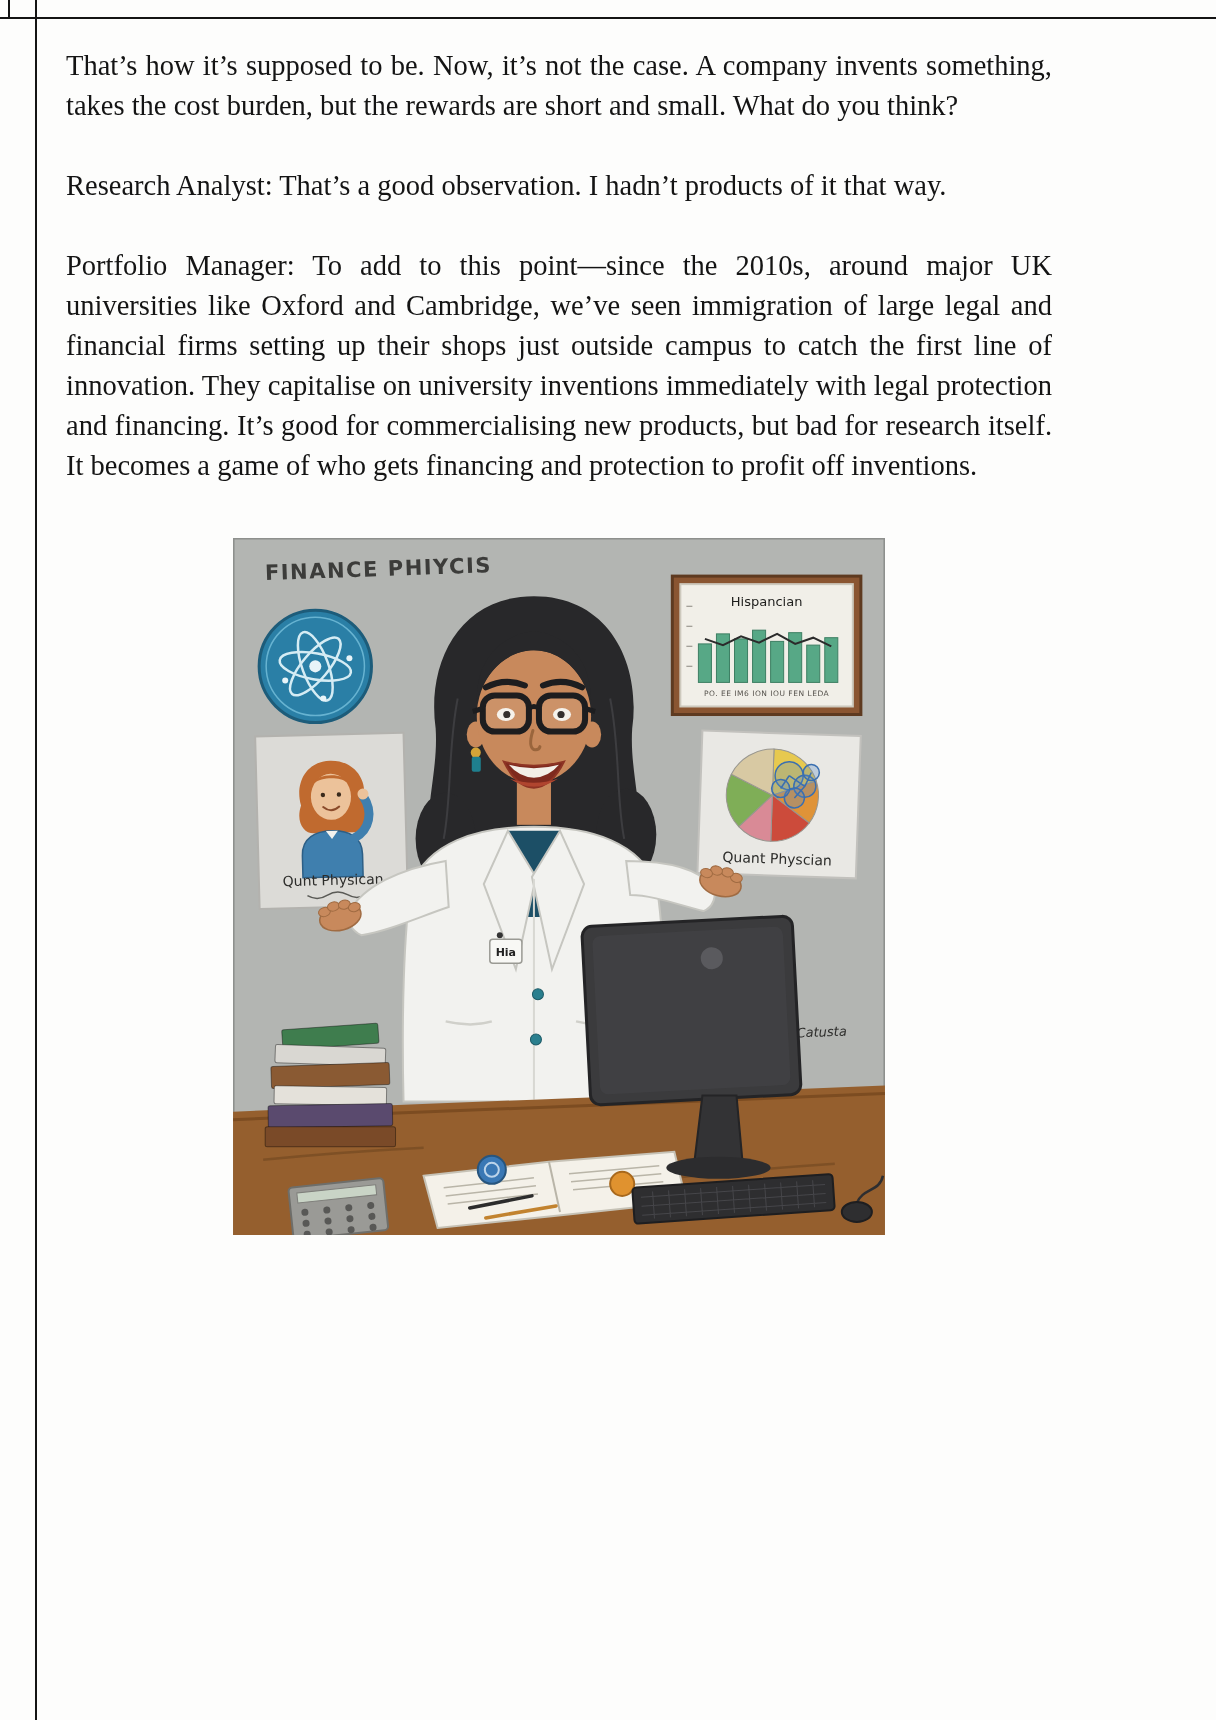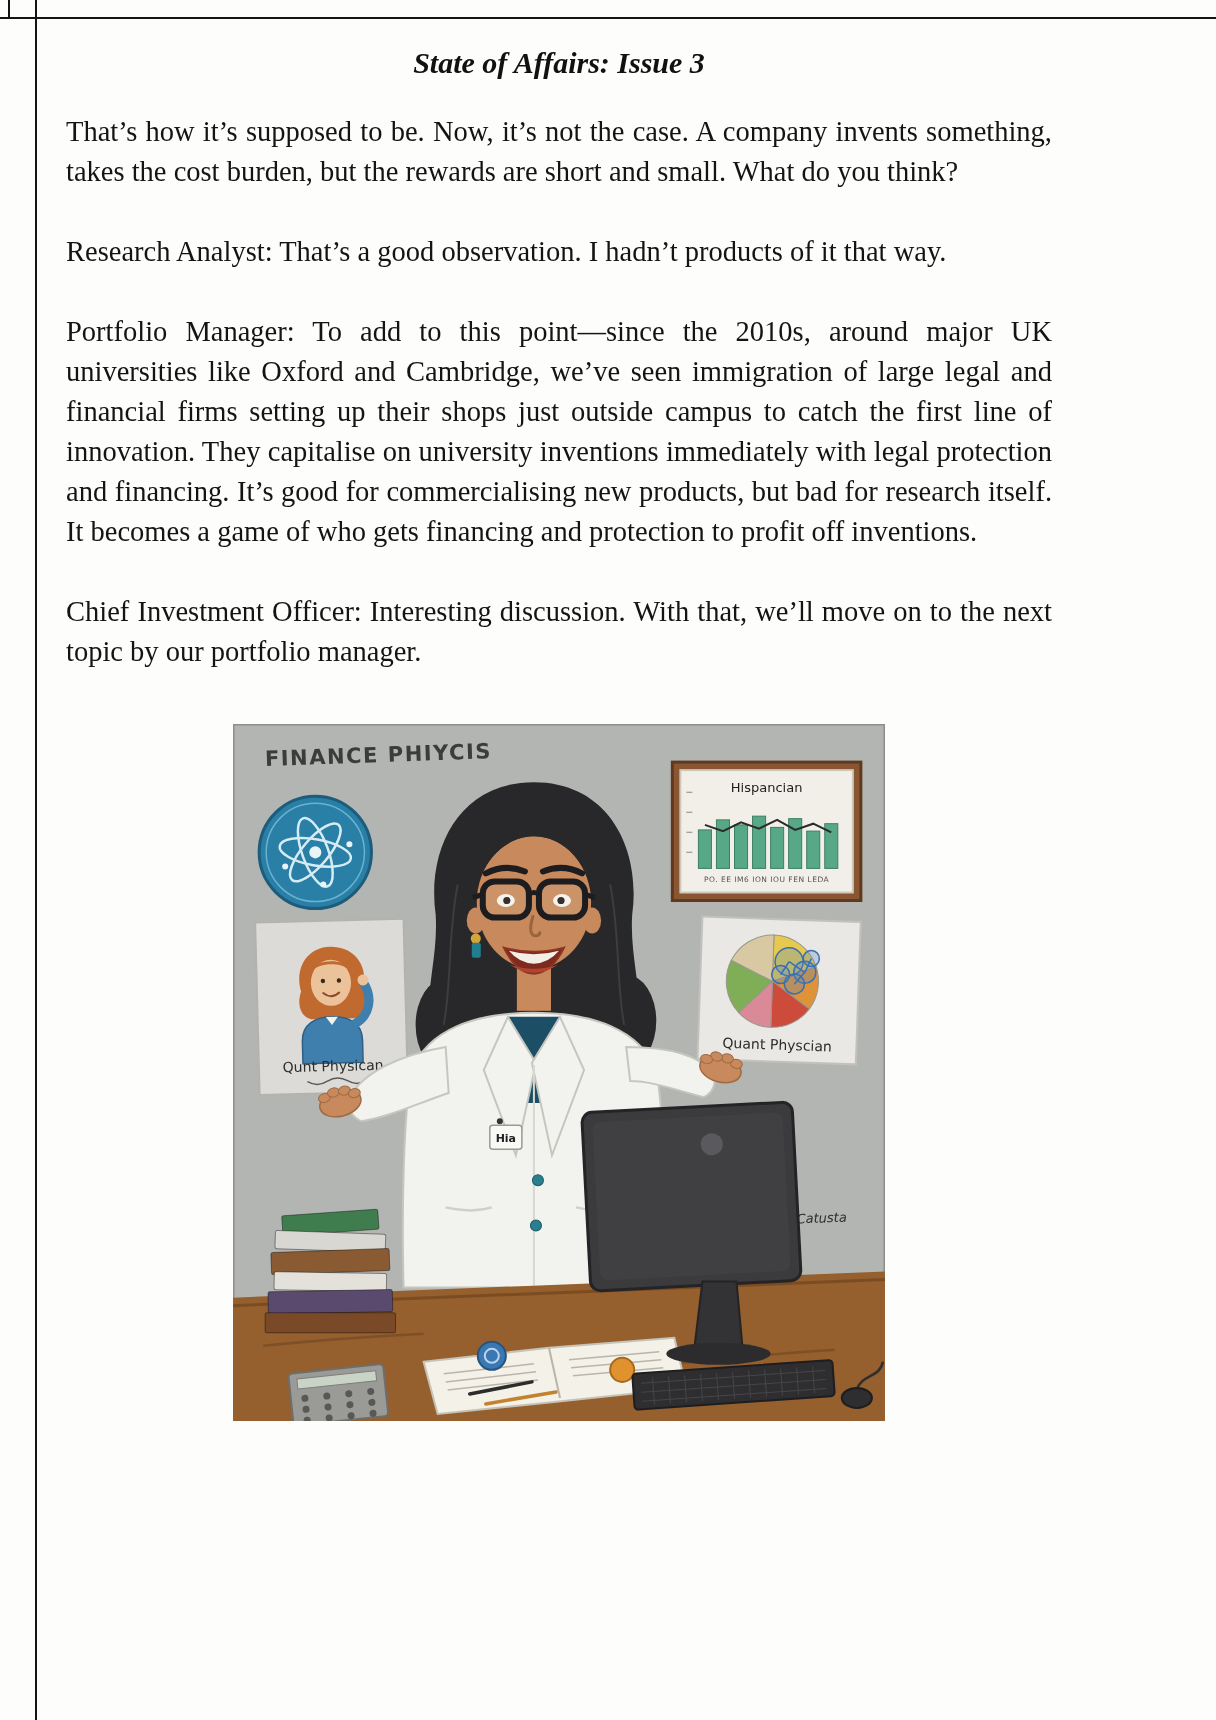--- a/index.html
+++ b/index.html
@@ -28,26 +28,24 @@
   svg text{font-family:"DejaVu Sans", sans-serif;}
 </style>
 </head>
 <body>
 
 <div class="border-tick"></div>
 <div class="border-top"></div>
 <div class="border-left"></div>
 
 <div class="content">
-  <h1 class="doc-title"><span>State of Affairs: Issue 3</span></h1>
 
   <p class="body-par">That’s how it’s supposed to be. Now, it’s not the case. A company invents something, takes the cost burden, but the rewards are short and small. What do you think?</p>
   <p class="body-par">Research Analyst: That’s a good observation. I hadn’t products of it that way.</p>
   <p class="body-par">Portfolio Manager: To add to this point—since the 2010s, around major UK universities like Oxford and Cambridge, we’ve seen immigration of large legal and financial firms setting up their shops just outside campus to catch the first line of innovation. They capitalise on university inventions immediately with legal protection and financing. It’s good for commercialising new products, but bad for research itself. It becomes a game of who gets financing and protection to profit off inventions.</p>
-  <p class="body-par">Chief Investment Officer: Interesting discussion. With that, we’ll move on to the next topic by our portfolio manager.</p>
 
   <div class="figure">
     <svg viewBox="0 0 650 695">
 
       <rect x="0" y="0" width="650" height="695" fill="#b3b5b2"></rect>
       <rect x="0" y="0" width="650" height="695" fill="none" stroke="#8e908d" stroke-width="3"></rect>
 
       <text x="32" y="42" font-size="21" font-weight="bold" fill="#3c3c3a" letter-spacing="1.5" transform="rotate(-2 32 42)">FINANCE PHIYCIS</text>
 
       <g transform="translate(82,128)">

